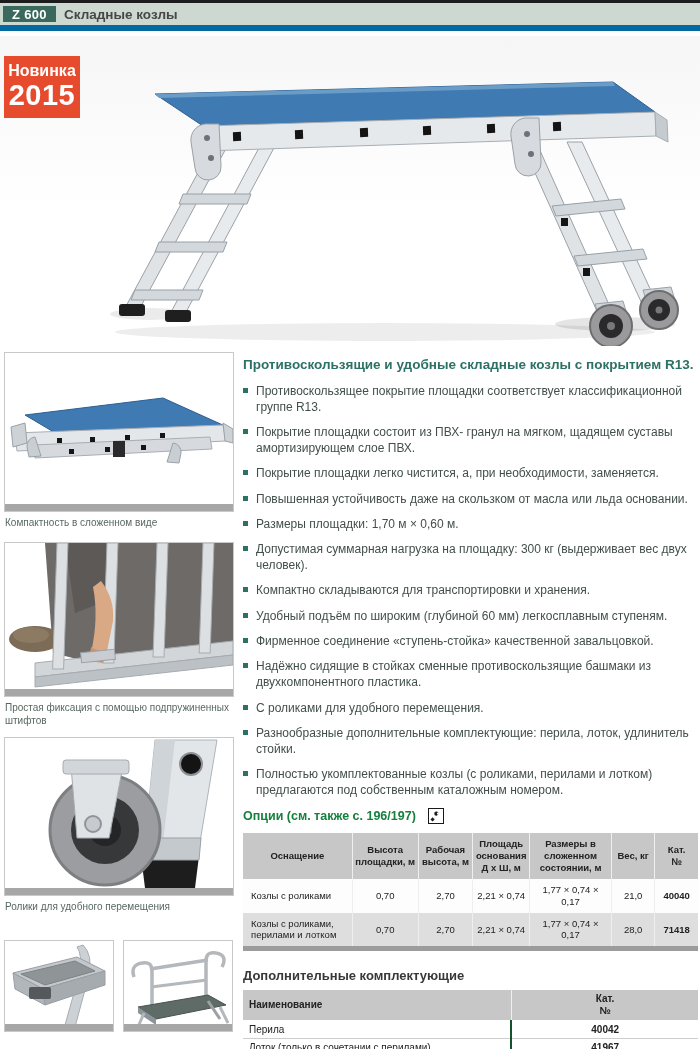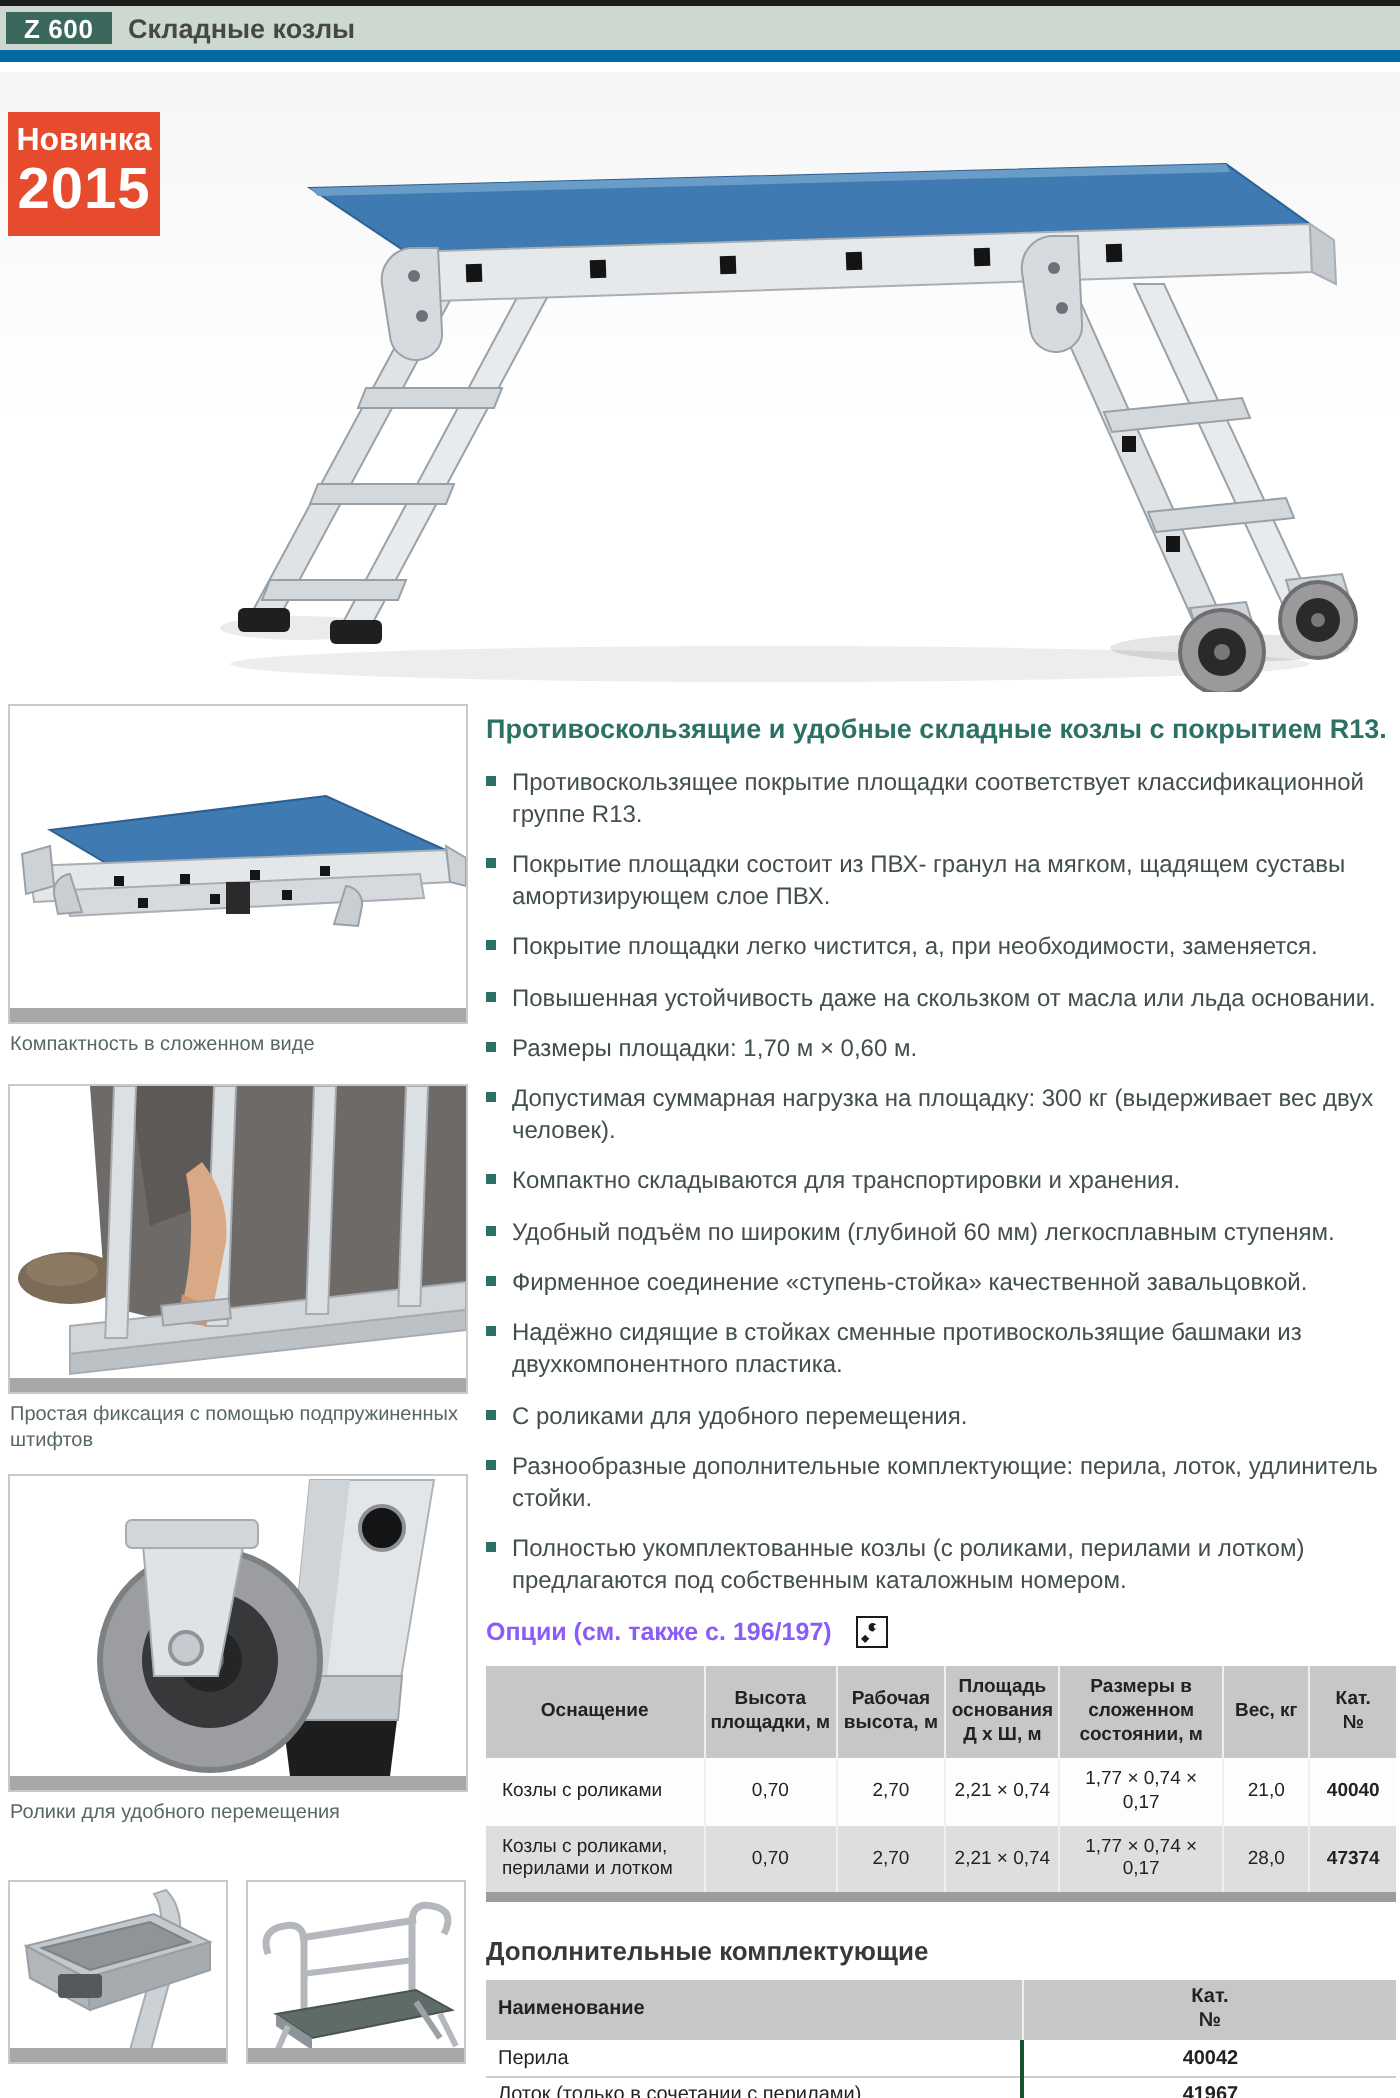--- a/index.html
+++ b/index.html
@@ -36,21 +36,21 @@
   .figrow { margin-top:27px; display:flex; gap:9px; }
   .figrow .fig { width:110px; height:92px; }
 
   
   .main-heading { font-size:13.5px; font-weight:bold; color:#2c7165; margin-top:5px; }
   ul.bullets { list-style:none; margin-top:12px; }
   ul.bullets li { display:flex; font-size:12px; line-height:1.32; color:#424f4a; margin-bottom:9.5px; }
   .bullet-marker { flex:0 0 13px; margin-top:4px; }
   .bullet-marker::before { content:""; display:block; width:5px; height:5px; background:#2c7165; }
   .options-heading-row { display:flex; align-items:center; gap:12px; margin-top:4px; }
-  .options-heading { font-size:12.5px; font-weight:bold; color:#8b5cf6; }
+  .options-heading { font-size:12.5px; font-weight:bold; color:#15803d; }
   .tool-icon { width:16px; height:16px; border:1.5px solid #1a1a1a; background:#fff;
     display:inline-flex; align-items:center; justify-content:center; }
 
   
   table { border-collapse:collapse; width:455px; table-layout:fixed; }
   .options-table { margin-top:9px; border-bottom:5px solid #9c9c9c; }
   .options-table th { background:#c7c7c7; font-size:9.5px; font-weight:bold; color:#222;
     padding:5px 2px; text-align:center; vertical-align:middle; white-space:pre-line;
     border-right:1px solid #efefef; line-height:1.25; }
   .options-table td { font-size:9.5px; color:#222; text-align:center; padding:5px 2px;
@@ -329,21 +329,21 @@
           <td>21,0</td>
           <td>40040</td>
         </tr>
         <tr>
           <td>Козлы с роликами, перилами и лотком</td>
           <td>0,70</td>
           <td>2,70</td>
           <td>2,21 × 0,74</td>
           <td>1,77 × 0,74 × 0,17</td>
           <td>28,0</td>
-          <td>47374</td>
+          <td>71418</td>
         </tr>
       </tbody>
   </table>
 
   <div class="acc-heading">Дополнительные комплектующие</div>
 
   <table class="acc-table">
     <thead>
       <tr>
           <th>Наименование</th>

